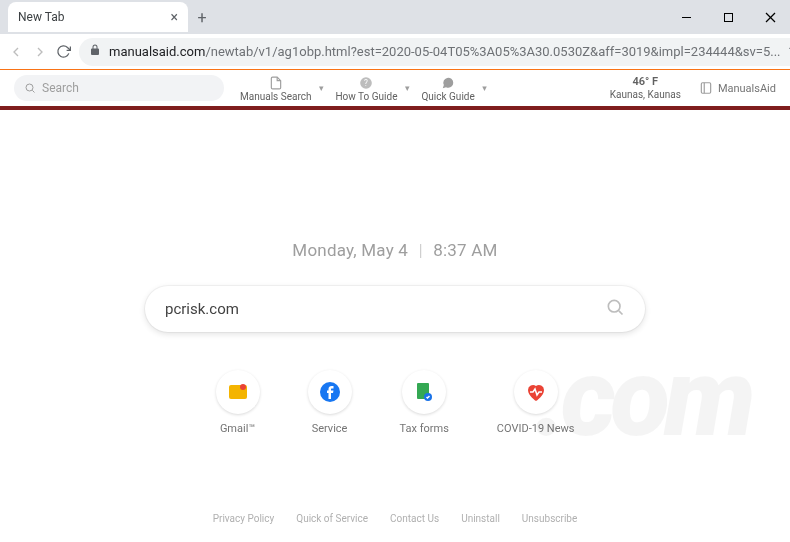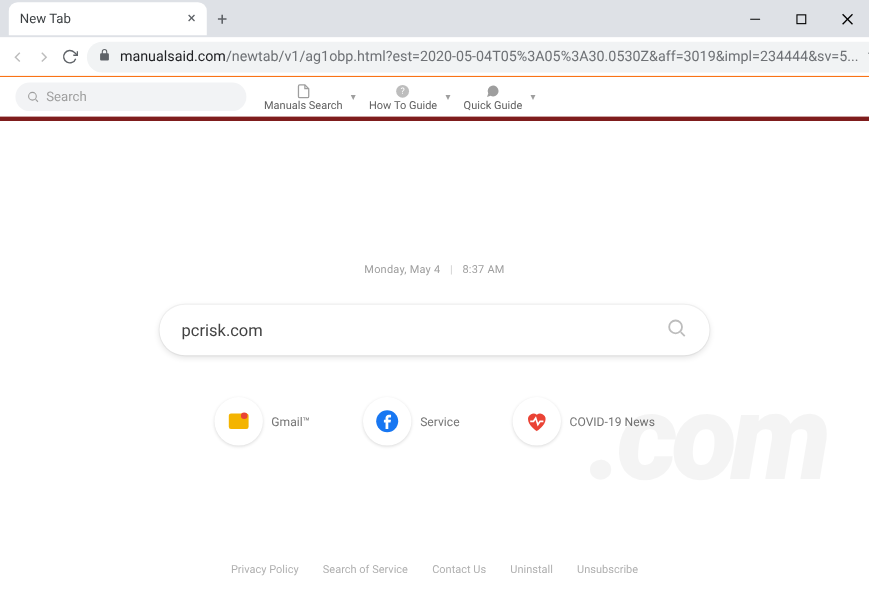--- a/index.html
+++ b/index.html
@@ -30,28 +30,28 @@
 .ext-item { display:flex; flex-direction:column; align-items:center; font-size: 10px; color:#616161; position:relative; cursor:pointer;}
 .ext-item .mi-top { height:16px; display:flex; align-items:center; justify-content:center; color:#9e9e9e;}
 .ext-item .chev { position:absolute; right:-12px; top:50%; transform:translateY(-50%); color:#9e9e9e; font-size:9px;}
 .ext-right { margin-left:auto; display:flex; align-items:center; gap:18px;}
 .weather { text-align:center; font-size:10px; line-height:1.2; color:#616161;}
 .weather .temp { font-weight:600; font-size:11px;}
 .brand { display:flex; align-items:center; gap:5px; font-size:11px; color:#757575;}
 
 
 .content { position:relative; height: calc(542px - 34px - 36px - 40px); background:#fff; display:flex; flex-direction:column; align-items:center; }
-.datetime { margin-top: 130px; font-size: 10px; color:#9e9e9e; letter-spacing: .2px;}
+.datetime { margin-top: 130px; font-size: 17px; color:#9e9e9e; letter-spacing: .2px;}
 .datetime .sep { margin: 0 6px; color:#cfcfcf;}
 .bigsearch { margin-top: 26px; width: 500px; height: 46px; border-radius: 23px; background:#fff; box-shadow: 0 2px 6px rgba(0,0,0,.12), 0 0 0 1px rgba(0,0,0,.04); display:flex; align-items:center; padding: 0 20px;}
 .bigsearch input { flex:1; border:none; outline:none; font-size:15px; color:#424242; background:transparent;}
 .bigsearch .mag { color:#bdbdbd;}
 
 .tiles { margin-top: 38px; display:flex; gap: 48px;}
-.tile { display:flex; flex-direction:row; align-items:center; gap:8px; cursor:pointer;}
+.tile { display:flex; flex-direction:column; align-items:center; gap:8px; cursor:pointer;}
 .tile-icon { width:44px; height:44px; border-radius:50%; background:#fff; box-shadow: 0 1px 3px rgba(0,0,0,.15); display:flex; align-items:center; justify-content:center;}
 .tile-label { font-size:11px; color:#757575;}
 
 .footer { position:absolute; bottom: 18px; left:0; right:0; display:flex; justify-content:center; gap: 22px;}
 .footer a { font-size: 10px; color:#b0b0b0; text-decoration:none; cursor:pointer;}
 .wm-text { position:absolute; right:40px; bottom:80px; font-size:110px; font-weight:900; font-style:italic; color:#000; opacity:.04; pointer-events:none; letter-spacing:-6px;}
 </style>
 </head>
 <body>
 
@@ -142,20 +142,33 @@
     <div class="ext-item">
       <span class="mi-top">
           <svg width="14" height="14" viewBox="0 0 24 24" fill="#9e9e9e">
             <path d="M21 11.5a8.38 8.38 0 0 1-8.5 8.5 8.5 8.5 0 0 1-3.9-.9L3 21l1.9-5.7A8.5 8.5 0 1 1 21 11.5z"></path>
           </svg>
         </span>
       <span>Quick Guide</span>
       <span class="chev">▾</span>
     </div>
   </div>
+  <div class="ext-right">
+    <div class="weather">
+      <div class="temp">46° F</div>
+      <div>Kaunas, Kaunas</div>
+    </div>
+    <div class="brand">
+      <svg width="14" height="14" viewBox="0 0 24 24" fill="none" stroke="#9e9e9e" stroke-width="2">
+          <rect x="4" y="3" width="16" height="18" rx="2"></rect>
+          <line x1="9" y1="3" x2="9" y2="21"></line>
+        </svg>
+      <span>ManualsAid</span>
+    </div>
+  </div>
 </div>
 
 <div class="content">
   <div class="wm-text">.com</div>
 
   <div class="datetime">
     <span>Monday, May 4</span>
     <span class="sep">|</span>
     <span>8:37 AM</span>
   </div>
@@ -183,28 +196,38 @@
           <svg width="24" height="24" viewBox="0 0 24 24">
             <circle cx="12" cy="12" r="10" fill="#1877f2"></circle>
             <path d="M13.5 8.5h2V6h-2c-1.7 0-3 1.3-3 3v1.5H9V13h1.5v6h2.5v-6h2l.5-2.5h-2.5V9c0-.3.2-.5.5-.5z" fill="#fff"></path>
           </svg>
         </div>
       <div class="tile-label">Service</div>
     </div>
     <div class="tile">
       <div class="tile-icon">
           <svg width="24" height="24" viewBox="0 0 24 24">
+            <rect x="5" y="3" width="12" height="16" rx="1" fill="#34a853"></rect>
+            <circle cx="16" cy="17" r="4" fill="#1a73e8"></circle>
+            <path d="M14.5 17l1 1 2-2" stroke="#fff" stroke-width="1.5" fill="none"></path>
+          </svg>
+        </div>
+      <div class="tile-label">Tax forms</div>
+    </div>
+    <div class="tile">
+      <div class="tile-icon">
+          <svg width="24" height="24" viewBox="0 0 24 24">
             <path d="M12 21s-8-5-8-11a5 5 0 0 1 8-4 5 5 0 0 1 8 4c0 6-8 11-8 11z" fill="#ea4335"></path>
             <polyline points="6 12 9 12 11 9 13 15 15 12 18 12" stroke="#fff" stroke-width="1.5" fill="none"></polyline>
           </svg>
         </div>
       <div class="tile-label">COVID-19 News</div>
     </div>
   </div>
 
   <div class="footer">
     <a>Privacy Policy</a>
-    <a>Search of Service</a>
+    <a>Quick of Service</a>
     <a>Contact Us</a>
     <a>Uninstall</a>
     <a>Unsubscribe</a>
   </div>
 </div>
 
 </body></html>

